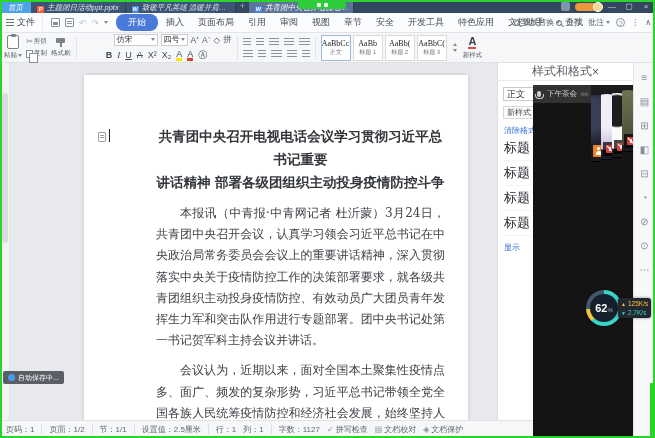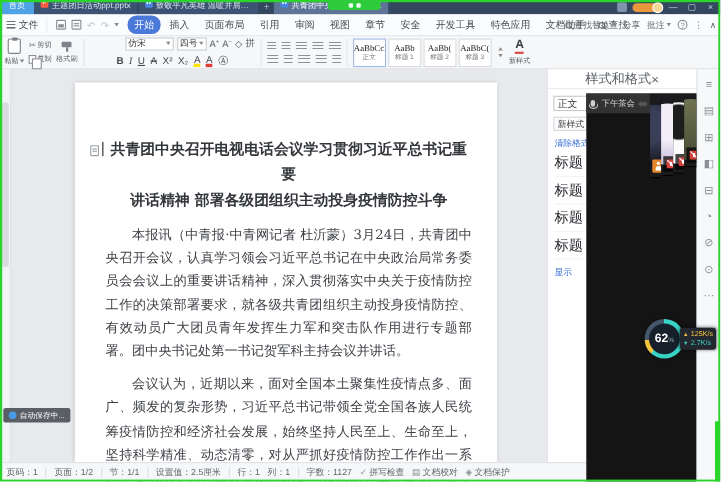--- a/index.html
+++ b/index.html
@@ -1,21 +1,21 @@
 <!DOCTYPE html>
 <html><head>
 <meta charset="utf-8">
 <style>
   * { margin:0; padding:0; box-sizing:border-box; }
   html,body { width:655px; height:438px; overflow:hidden; font-family:"Liberation Sans",sans-serif; }
   .screen { position:relative; width:655px; height:438px; background:#e7e9ec; overflow:hidden; }
 
   
   .titlebar { position:absolute; left:0; top:0; width:655px; height:13px; background:#33475f; display:flex; align-items:stretch; }
-  .ttab { display:flex; align-items:flex-start; gap:3px; padding:0 6px; font-size:7.5px; color:#dfe6ef; max-width:110px; }
+  .ttab { display:flex; align-items:flex-end; gap:3px; padding:0 6px; font-size:7.5px; color:#dfe6ef; max-width:110px;font-style:italic; }
   .ttab .lbl { white-space:nowrap; overflow:hidden; text-overflow:ellipsis; }
   .ttab.home { background:#4ea3e6; color:#fff; padding:0 8px; }
   .ttab.doc  { background:#3d5374; border-right:1px solid #2d3f57; }
   .ttab.active { background:#5d7496; color:#fff; }
   .appic { display:inline-block; width:7px; height:7px; border-radius:1px; color:#fff; font-size:5.5px; font-weight:bold; text-align:center; line-height:7px; flex:none; }
   .appic.p { background:#ff5d40; } .appic.w { background:#4a86e0; }
   .tadd { color:#9fb0c6; font-size:9px; padding:0 4px; line-height:13px; }
   .tb-right { position:absolute; right:0; top:0; height:13px; display:flex; align-items:center; gap:5px; padding-right:3px; }
   .tb-appbox { width:9px; height:9px; background:#7f93ad; border-radius:2px; }
   .member-pill { width:26px; height:8px; background:#e8973c; border-radius:4px; position:relative; }
@@ -32,21 +32,21 @@
   .menubar { position:absolute; left:0; top:13px; width:655px; height:20px; background:#fbfcfd; border-bottom:1px solid #e2e4e8; display:flex; align-items:center; font-size:9px; color:#474b52; }
   .file-btn { display:flex; align-items:center; gap:3px; padding:0 7px 0 6px; border-right:1px solid #e8eaed; height:14px; }
   .hamb { width:8px; height:7px; background:repeating-linear-gradient(to bottom,#6b7077 0 1px,transparent 1px 3px); }
   .qicons { display:flex; align-items:center; gap:5px; padding:0 8px; }
   .qi { width:9px; height:9px; border:1px solid #8a8f96; border-radius:1px; position:relative; }
   .qi.save::after { content:""; position:absolute; left:1px; bottom:1px; width:5px; height:3px; background:#8a8f96; }
   .qi.print::after { content:""; position:absolute; left:1px; top:2px; width:5px; height:1px; background:#8a8f96; box-shadow:0 2px 0 #8a8f96; }
   .undo { color:#c0c4ca; font-size:9px; }
   .mtabs { display:flex; align-items:center; gap:2px; }
   .mtab { padding:2px 6px; white-space:nowrap; }
-  .mtab.active { background:#4a79d9; color:#fff; border-radius:8px; padding:2px 6px; }
+  .mtab.active { background:#4a79d9; color:#fff; border-radius:8px; padding:2px 12px; }
   .msearch { display:flex; align-items:center; gap:3px; margin-left:6px; color:#5a5f66; }
   .mag { width:6px; height:6px; border:1px solid #6b7077; border-radius:50%; position:relative; }
   .mag::after { content:""; position:absolute; width:4px; height:1px; background:#6b7077; transform:rotate(45deg); right:-3px; bottom:-1px; }
   .mb-right { position:absolute; right:4px; top:0; height:19px; display:flex; align-items:center; gap:6px; font-size:8px; color:#5a5f66; }
   .mb-right .it { display:flex; align-items:center; gap:2px; }
   .dar { width:0; height:0; border-left:2.5px solid transparent; border-right:2.5px solid transparent; border-top:3px solid #888; }
   .helpc { width:9px; height:9px; border:1px solid #8a8f96; border-radius:50%; font-size:7px; text-align:center; line-height:9px; color:#8a8f96; }
 
   
   .ribbon { position:absolute; left:0; top:33px; width:655px; height:30px; background:#f6f7f9; border-bottom:1px solid #dfe1e5; display:flex; align-items:center; padding:0 4px; }
@@ -76,21 +76,21 @@
   .card.sel { border-color:#9db7e8; }
   .card .samp { font-family:"Liberation Serif",serif; font-size:8px; color:#222; white-space:nowrap; overflow:hidden; max-width:28px; }
   .card .clab { font-size:6px; color:#777; }
   .updown { display:flex; flex-direction:column; gap:3px; margin:0 2px; }
   .newstyle .nsA { font-size:11px; font-weight:bold; color:#3b3f45; border-bottom:2px solid #d94a42; line-height:11px; }
 
   
   .workspace { position:absolute; left:0; top:63px; width:655px; height:357px; }
   .leftstrip { position:absolute; left:0; top:0; width:10px; height:357px; background:#f2f3f5; border-right:1px solid #e0e2e5; }
   .leftstrip .thumb { position:absolute; left:2px; top:30px; width:6px; height:150px; background:#d9dbde; border-radius:3px; }
-  .page { position:absolute; left:68px; top:12px; width:384px; height:345px; background:#fff; box-shadow:0 0 4px rgba(0,0,0,0.18); }
+  .page { position:absolute; left:84px; top:12px; width:384px; height:345px; background:#fff; box-shadow:0 0 4px rgba(0,0,0,0.18);padding-left:44px; }
   .doc-content { padding:50px 23px 0 28px; }
   .doc-title { font-family:"DejaVu Serif","Liberation Serif",serif; font-size:13.5px; font-weight:bold; color:#33363b; text-align:center; line-height:23px; }
   .doc-body p { font-family:"DejaVu Serif","Liberation Serif",serif; font-size:12px; color:#3e4146; line-height:21.2px; text-align:justify; text-indent:2em; margin-top:9px; }
   .caret { position:absolute; left:25px; top:54px; width:1px; height:13px; background:#222; }
   .marginmark { position:absolute; left:14px; top:57px; width:8px; height:10px; border:1px solid #9aa0a8; border-radius:1px; background:#fff; }
   .marginmark::after { content:""; position:absolute; left:1px; top:2px; width:4px; height:1px; background:#9aa0a8; box-shadow:0 2px 0 #9aa0a8; }
 
   
   .stylepane { position:absolute; left:497px; top:0; width:136px; height:357px; background:#fff; border-left:1px solid #dcdee1; }
   .sp-head { height:18px; display:flex; align-items:center; justify-content:center; padding:0 6px; border-bottom:1px solid #ececee; font-size:12px; color:#5a5f66; }

